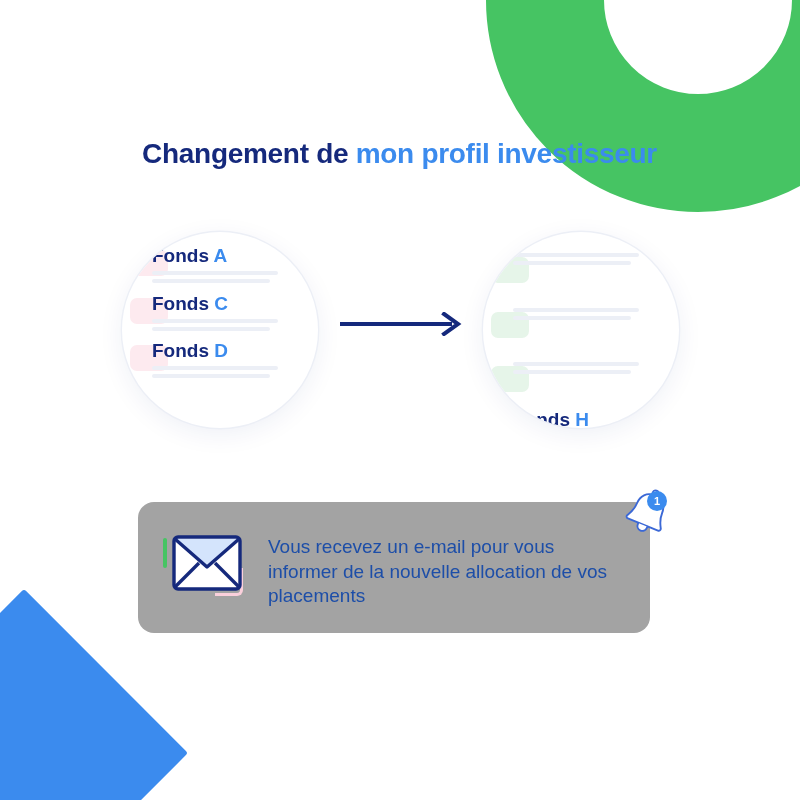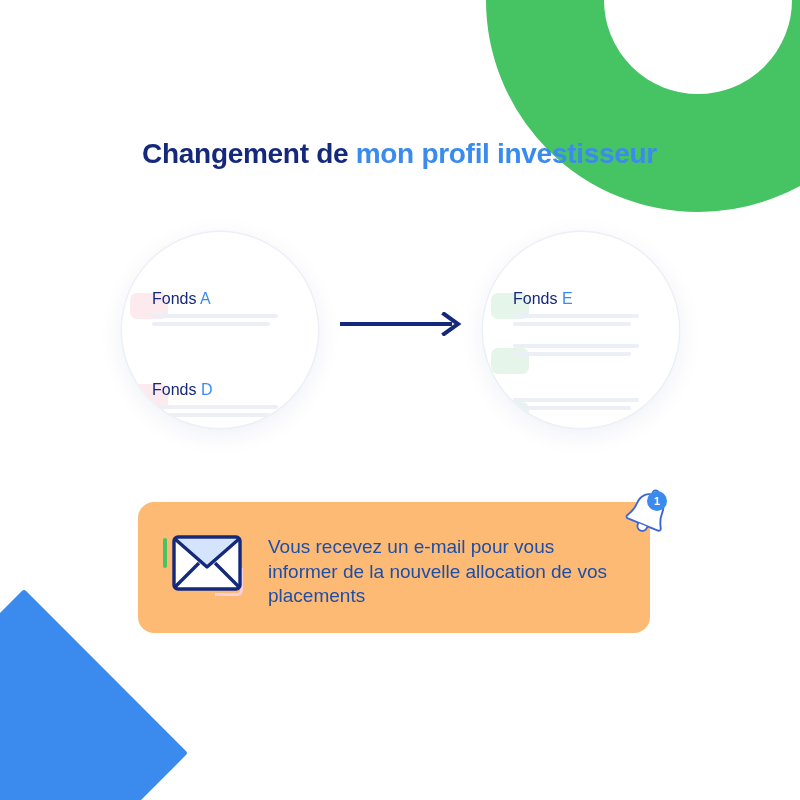--- a/index.html
+++ b/index.html
@@ -87,27 +87,26 @@
     top: 4px;
     width: 38px;
     height: 26px;
     border-radius: 7px;
   }
   .swatch-pink  { background: #fdeaef; }
   .swatch-green { background: #e6f5e9; }
 
   .fund-label {
     position: relative;
-    font-size: 16px;
-    font-weight: normal;
+    font-size: 19px;
+    font-weight: bold;
     color: #15297c;
     line-height: 16px;
     padding-top: 2px;
     white-space: nowrap;
-    margin-top: 43px;
   }
   .fund-letter { color: #3b8bee; }
 
   .fund-bar {
     position: relative;
     height: 4px;
     border-radius: 2px;
     background: #eceff6;
     margin-top: 7px;
     width: 126px;
@@ -123,21 +122,21 @@
     height: 24px;
   }
 
   
   .banner {
     position: absolute;
     left: 138px;
     top: 502px;
     width: 512px;
     height: 131px;
-    background: #fdba74;
+    background: #a3a3a3;
     border-radius: 16px;
   }
 
   .envelope-wrap {
     position: absolute;
     left: 25px;
     top: 28px;
     width: 88px;
     height: 72px;
   }
@@ -226,66 +225,66 @@
     <div class="fund-row">
       <div class="fund-swatch swatch-pink"></div>
       <div class="fund-label"><span>Fonds </span><span class="fund-letter">A</span></div>
       <div class="fund-bar"></div>
       <div class="fund-bar short"></div>
     </div>
 
 
     <div class="fund-row">
       <div class="fund-swatch swatch-pink"></div>
+      <div class="fund-label"><span>Fonds </span><span class="fund-letter">C</span></div>
+      <div class="fund-bar"></div>
+      <div class="fund-bar short"></div>
+    </div>
+
+    <div class="fund-row">
+      <div class="fund-swatch swatch-pink"></div>
       <div class="fund-label"><span>Fonds </span><span class="fund-letter">D</span></div>
-      <div class="fund-bar"></div>
-      <div class="fund-bar short"></div>
-    </div>
-
-    <div class="fund-row">
-      <div class="fund-swatch swatch-pink"></div>
-      <div class="fund-label"><span>Fonds </span><span class="fund-letter">C</span></div>
       <div class="fund-bar"></div>
       <div class="fund-bar short"></div>
     </div>
 
   </div>
 </div>
 
 <div class="arrow">
   <svg width="122" height="24" viewBox="0 0 122 24" xmlns="http://www.w3.org/2000/svg">
     <line x1="0" y1="12" x2="112" y2="12" stroke="#15297c" stroke-width="4"></line>
     <polyline points="104,2 118,12 104,22" fill="none" stroke="#15297c" stroke-width="4" stroke-linecap="square" stroke-linejoin="miter"></polyline>
   </svg>
 </div>
 
 <div class="circle circle-right">
   <div class="fund-list">
 
     <div class="fund-row">
       <div class="fund-swatch swatch-green"></div>
-      <div class="fund-label"><span>Fonds </span><span class="fund-letter">E</span></div>
       <div class="fund-bar"></div>
       <div class="fund-bar short"></div>
     </div>
 
     <div class="fund-row">
       <div class="fund-swatch swatch-green"></div>
       <div class="fund-bar"></div>
       <div class="fund-bar short"></div>
     </div>
 
     <div class="fund-row">
       <div class="fund-swatch swatch-green"></div>
       <div class="fund-bar"></div>
       <div class="fund-bar short"></div>
     </div>
 
     <div class="fund-row">
       <div class="fund-swatch swatch-green"></div>
+      <div class="fund-label"><span>Fonds </span><span class="fund-letter">H</span></div>
       <div class="fund-bar"></div>
       <div class="fund-bar short"></div>
     </div>
 
   </div>
 </div>
 
 <div class="banner">
 
   <div class="envelope-wrap">

